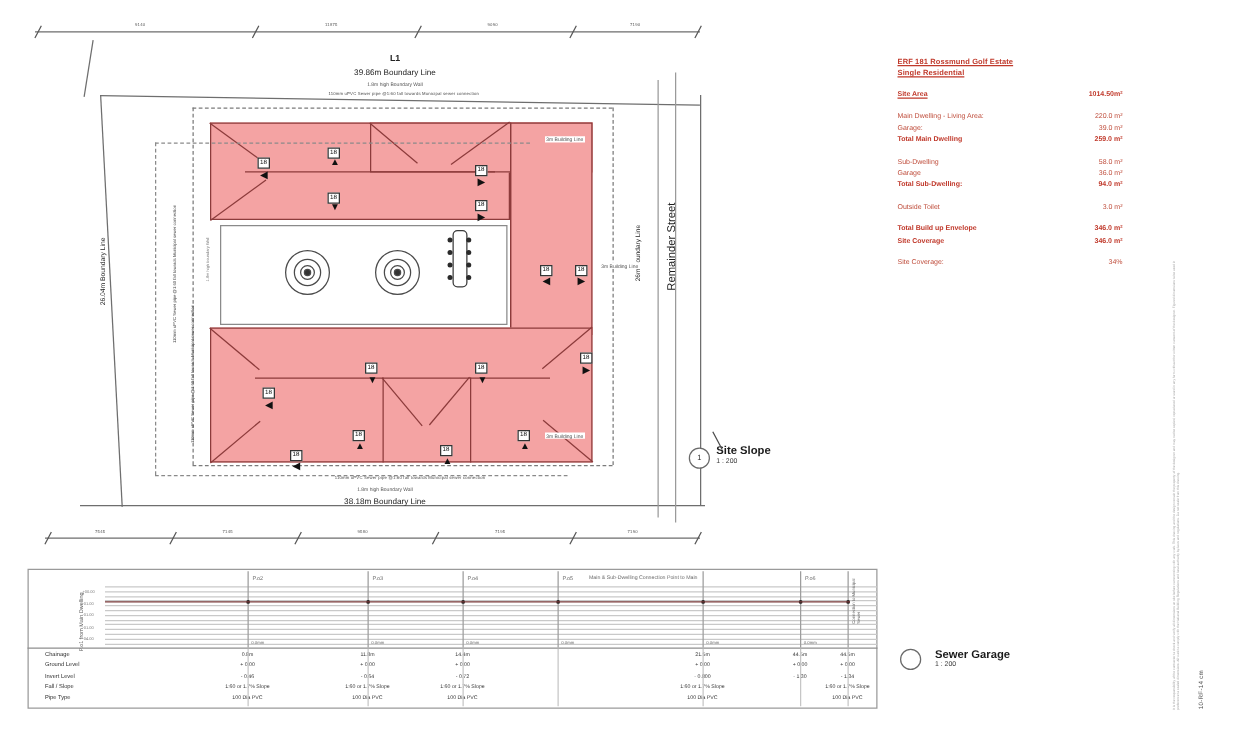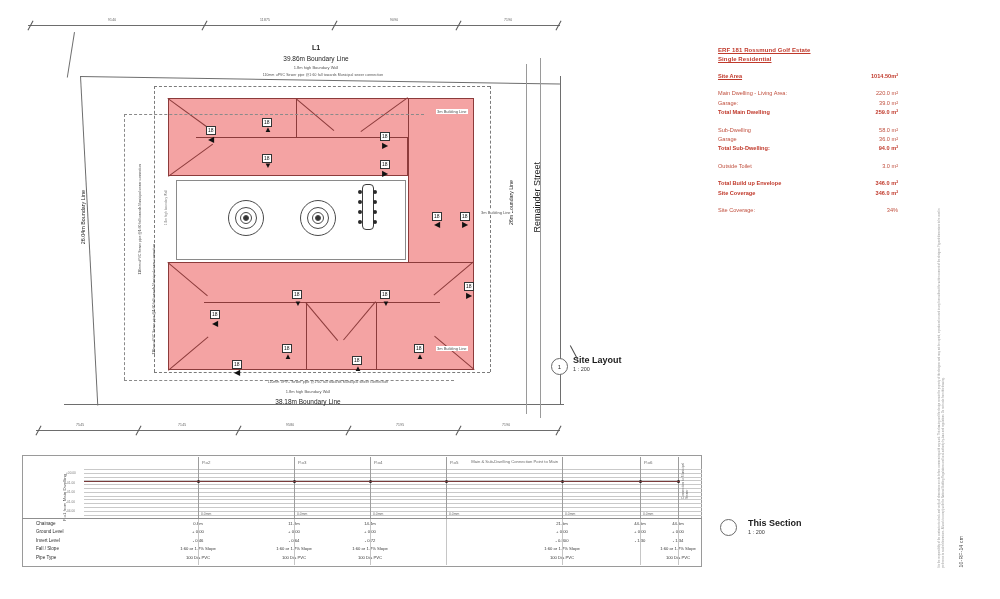--- a/index.html
+++ b/index.html
@@ -237,21 +237,21 @@
     <div class="dimtick" style="left:530px;top:411px;"></div>
     <div class="dimtxt" style="left:48px;top:409px;">7545</div>
     <div class="dimtxt" style="left:150px;top:409px;">7145</div>
     <div class="dimtxt" style="left:258px;top:409px;">9580</div>
     <div class="dimtxt" style="left:368px;top:409px;">7195</div>
     <div class="dimtxt" style="left:474px;top:409px;">7190</div>
   </div>
 
   <div class="vmark" style="left:551px;top:358px;">1</div>
   <div class="viewtitle" style="left:573px;top:355px;">
-    <div class="name">Site Layout</div>
+    <div class="name">Site Slope</div>
     <div class="scale">1 : 200</div>
   </div>
   <div class="vrule" style="left:566px;top:352px;width:4px;background:#4a4a4a;height:1px;transform:rotate(62deg);width:16px;"></div>
 
   <div class="abs" id="titleblock">
     <div class="hd">ERF 181 Rossmund Golf Estate</div>
     <div class="hd">Single Residential</div>
     <div class="tb-gap"></div>
     <div class="tb-row strong">
       <span class="tb-underline">Site Area</span>
@@ -401,21 +401,21 @@
         <div class="ss-vline" style="left: 348px; top: 64px; height: 46px; background: rgb(198, 198, 198);"></div>
         <div class="ss-vline" style="left: 424px; top: 64px; height: 46px; background: rgb(198, 198, 198);"></div>
         <div class="ss-vline" style="left: 540px; top: 64px; height: 46px; background: rgb(198, 198, 198);"></div>
         <div class="ss-vline" style="left: 618px; top: 64px; height: 46px; background: rgb(198, 198, 198);"></div>
         <div class="ss-vline" style="left: 656px; top: 64px; height: 46px; background: rgb(198, 198, 198);"></div>
       </div>
   </div>
 
   <div class="vmark" style="left:720px;top:519px;"></div>
   <div class="viewtitle" style="left:748px;top:518px;">
-    <div class="name">This Section</div>
+    <div class="name">Sewer Garage</div>
     <div class="scale">1 : 200</div>
   </div>
 
   <div id="legal">
     <div class="t">It is the responsibility of the contractor to check and verify all dimensions on site before commencing with any work. This drawing and the design remain the property of the designer and may not be copied, reproduced or used in any form without the written consent of the designer. Figured dimensions to be used in preference to scaled dimensions. All work to comply with the National Building Regulations and local authority by-laws and regulations. Do not scale from this drawing.</div>
   </div>
   <div id="sheetno">
     <div class="t">10-RF-14 cm</div>
   </div>
 

